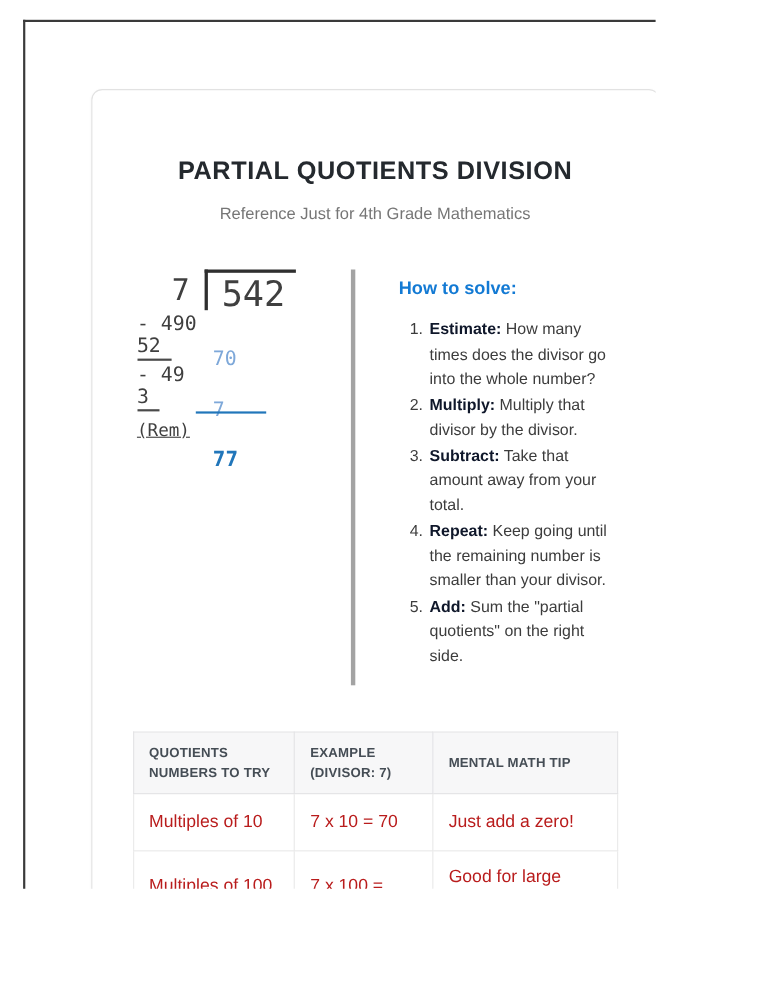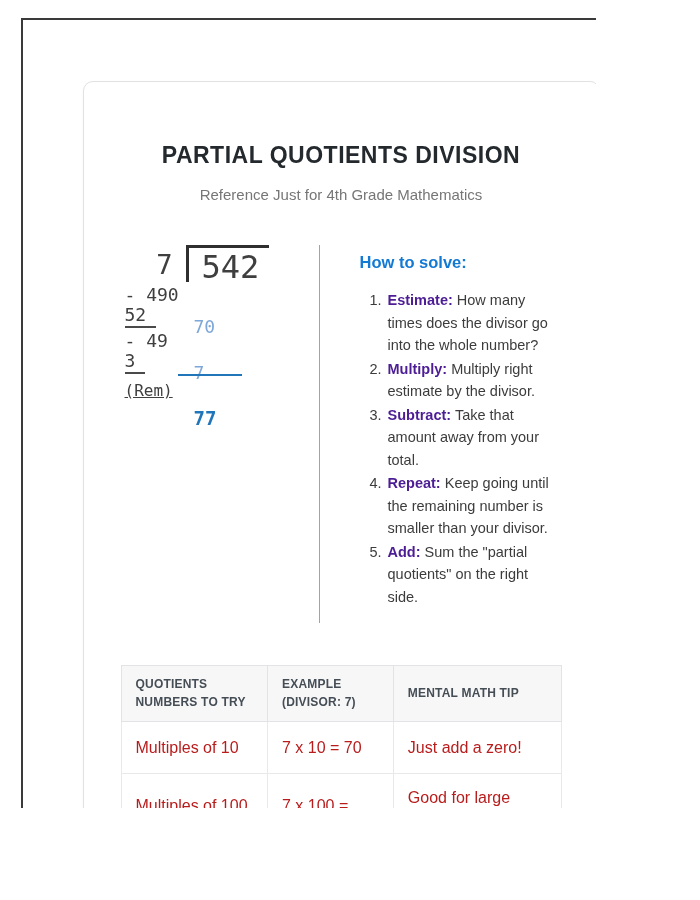--- a/index.html
+++ b/index.html
@@ -41,29 +41,29 @@
                 padding:0 10px 1px 0; }
   .dv-row.sum .dv-left { font-size:16px;text-decoration:underline; }
   .dv-right { border-left:2.5px solid #333; padding-left:6px; align-self:stretch;
               display:flex; align-items:center; font-size:18px; color:#7ea8d9;
               min-width:54px;margin-top:44px; }
   .dv-row.sum .dv-right { font-weight:bold; font-size:19px; color:#2176ba; }
   .sum-line { position:absolute; left:57px; top:0; width:64px;
               border-top:2.5px solid #2176ba; }
 
   
-  .howto { flex:1; border-left:1px solid #a3a3a3; padding:0 0 14px 40px; }
+  .howto { flex:1; border-left:4px solid #a3a3a3; padding:0 0 14px 40px; }
   .howto-heading { font-size:16.5px; font-weight:bold; color:#137ad4;
                    margin-top:6px; line-height:22px; }
   .steps { margin-top:16px; }
   .step { display:flex; font-size:14.5px; line-height:22.5px; color:#3c3c3c;
           margin-bottom:1px; }
   .step-num { width:22px; text-align:right; margin-right:6px; flex-shrink:0; }
   .step-text { flex:1; }
-  .step-text strong { color:#4c1d95; }
+  .step-text strong { color:#0f172a; }
 
   
   table { width:100%; border-collapse:collapse; margin-top:42px; }
   th { background:#f7f7f8; border:1px solid #e3e3e5; text-align:left;
        font-size:12px; font-weight:bold; color:#454d55; letter-spacing:0.2px;
        padding:10px 14px; line-height:17.5px; vertical-align:middle; }
   td { border:1px solid #e9e9e9; font-size:16px; color:#b91c1c;
        padding:14px; line-height:23px; vertical-align:middle; }
   tr.row-tall td { vertical-align:top; padding:20px 14px 34px; }
   tr.row-tall td.tip-cell { padding-top:12px; }
@@ -117,21 +117,21 @@
           <div class="howto-heading">How to solve:</div>
           <div class="steps">
 
             <div class="step">
               <span class="step-num">1.</span>
               <span class="step-text"><strong>Estimate:</strong> <span>How many times does the divisor go into the whole number?</span></span>
             </div>
 
             <div class="step">
               <span class="step-num">2.</span>
-              <span class="step-text"><strong>Multiply:</strong> <span>Multiply right estimate by the divisor.</span></span>
+              <span class="step-text"><strong>Multiply:</strong> <span>Multiply that divisor by the divisor.</span></span>
             </div>
 
             <div class="step">
               <span class="step-num">3.</span>
               <span class="step-text"><strong>Subtract:</strong> <span>Take that amount away from your total.</span></span>
             </div>
 
             <div class="step">
               <span class="step-num">4.</span>
               <span class="step-text"><strong>Repeat:</strong> <span>Keep going until the remaining number is smaller than your divisor.</span></span>

